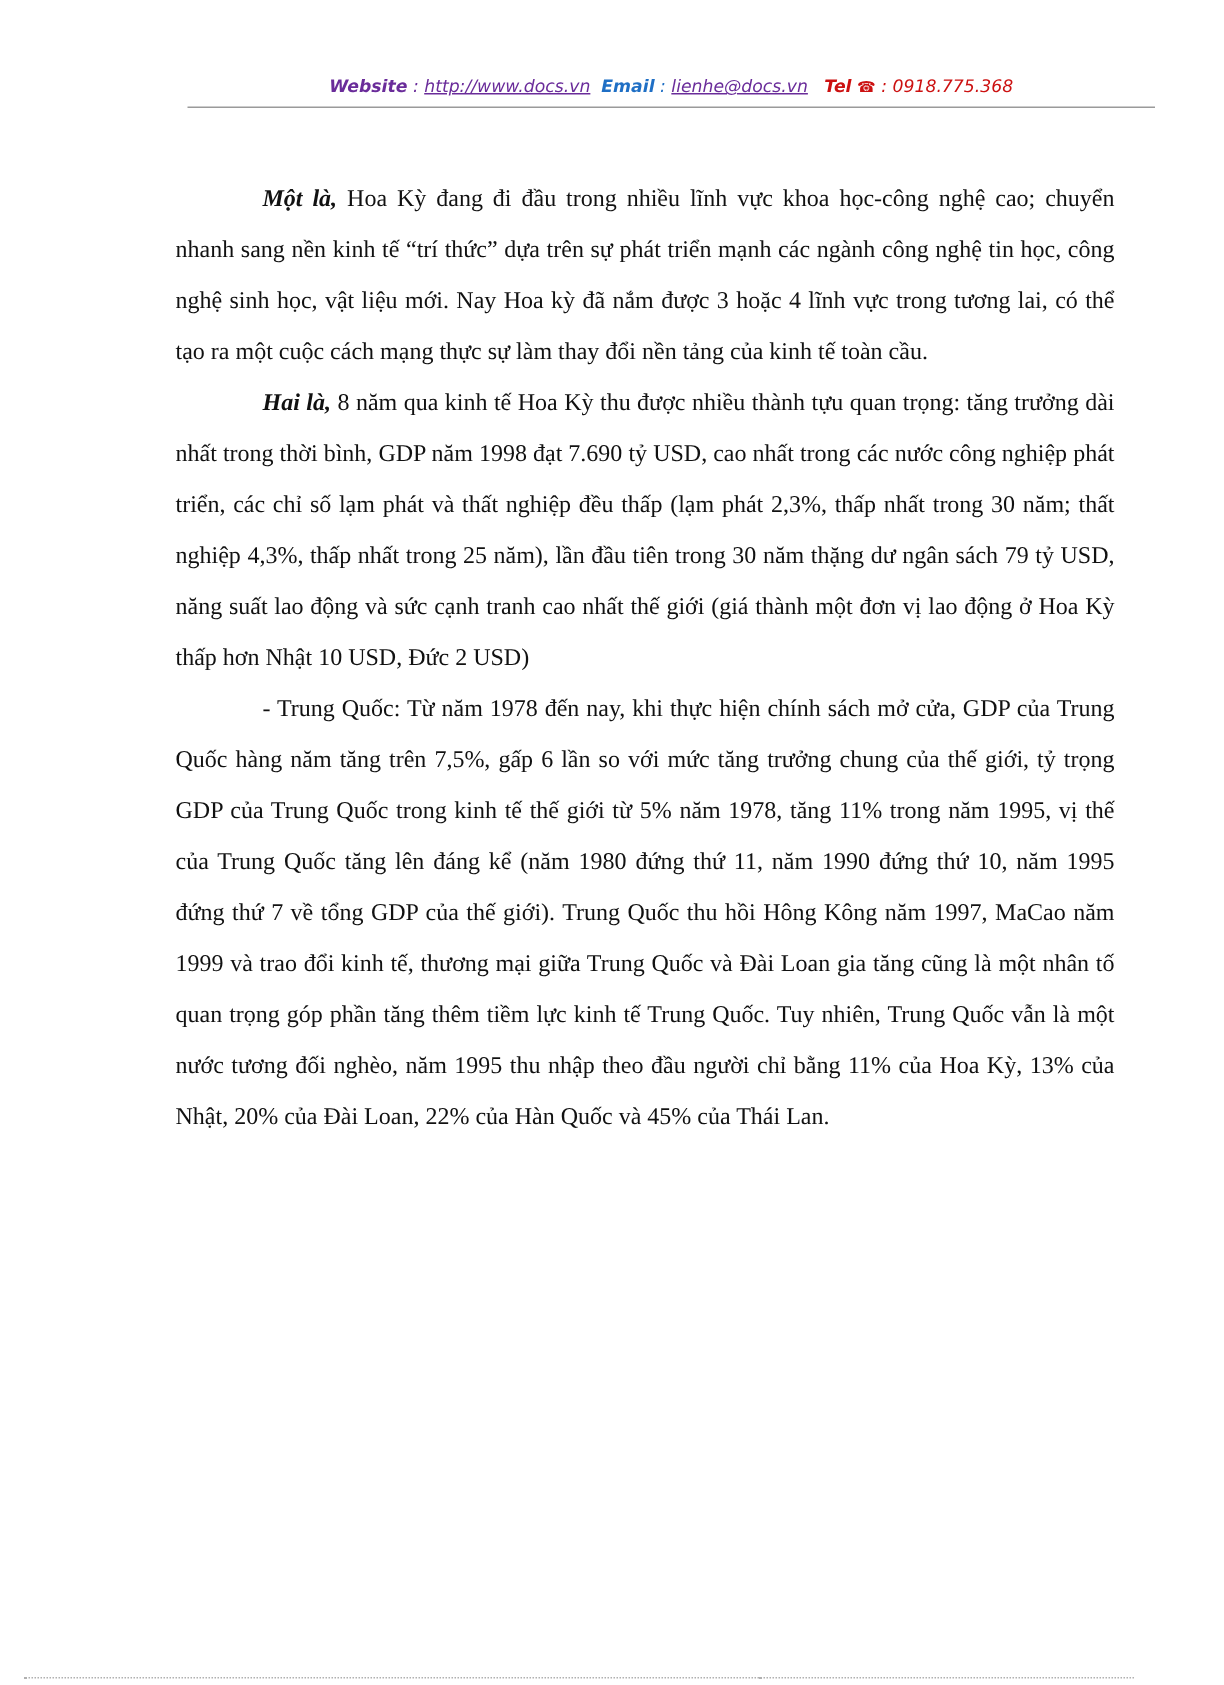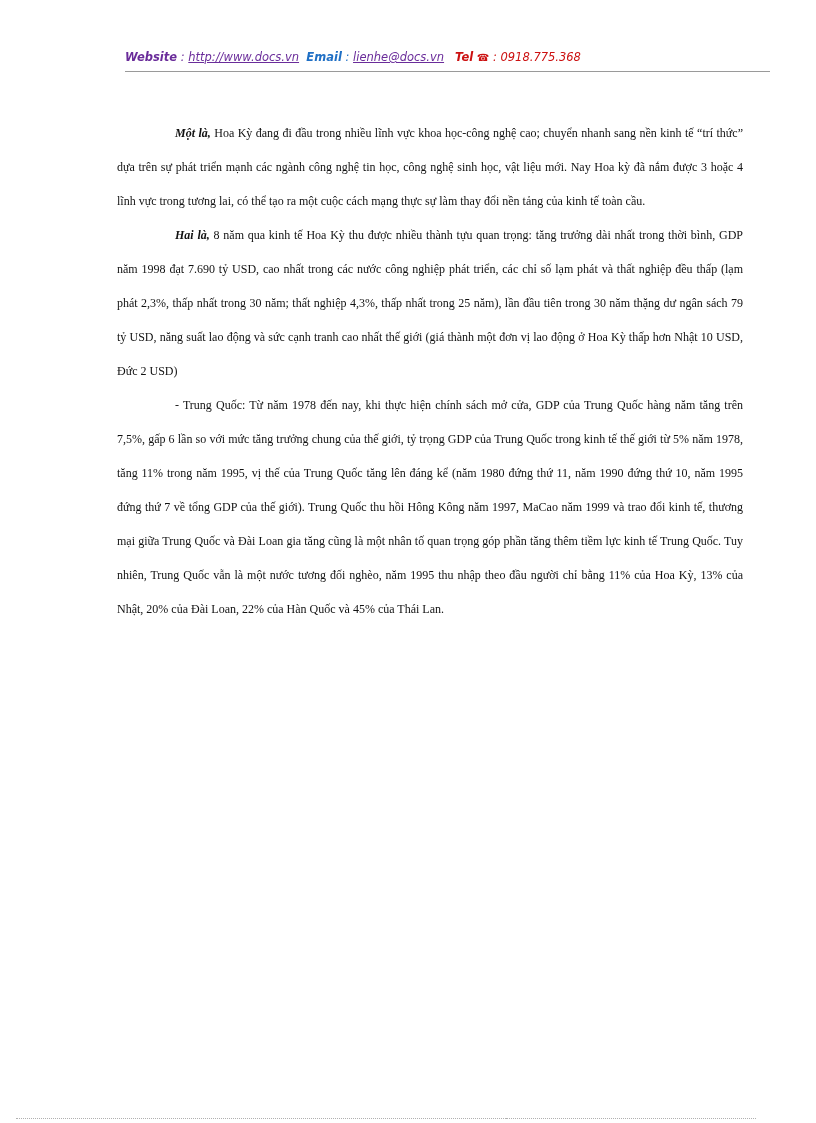--- a/index.html
+++ b/index.html
@@ -1,37 +1,37 @@
 <!DOCTYPE html>
 <html><head>
 <meta charset="utf-8">
 <style>
   html, body { margin: 0; padding: 0; background: #ffffff; }
   body { width: 816px; height: 1123px; position: relative; overflow: hidden; }
   .header {
     position: absolute; left: 125px; top: 50px; width: 645px; height: 20px;
-    text-align: left; font-family: "DejaVu Sans", sans-serif; font-size: 11.5px;
+    text-align: center; font-family: "DejaVu Sans", sans-serif; font-size: 11.5px;
     font-style: italic; white-space: nowrap;
   }
   .header .lbl-web { color: #6a2c9a; font-weight: bold; }
   .header .lbl-email { color: #1f6fc5; font-weight: bold; }
   .header .lbl-tel { color: #cc1111; font-weight: bold; }
   .header .link { color: #6a2c9a; text-decoration: underline; }
   .header .link2 { color: #6a2c9a; text-decoration: underline; }
   .header .sep { color: #6a2c9a; }
   .header .sep2 { color: #1f6fc5; }
   .header .tel { color: #cc1111; }
   .header .phone-icon { color: #cc1111; font-style: normal; font-size: 10px; }
   .rule {
     position: absolute; left: 125px; top: 71px; width: 645px; height: 0;
     border-top: 1px solid #9a9a9a;
   }
   .content {
     position: absolute; left: 117px; top: 116px; width: 626px;
-    font-family: "Liberation Serif", serif; font-size: 12px; line-height: 34px;
+    font-family: "Liberation Serif", serif; font-size: 16px; line-height: 34px;
     color: #111; text-align: justify;
   }
   .content p { margin: 0 0 0 0; text-indent: 58px; }
   .content b { font-style: italic; }
   .bottom-dots {
     position: absolute; left: 16px; top: 1118px; width: 490px; height: 0;
     border-top: 1px dotted #b0b0b0;
   }
   .bottom-dots2 {
     position: absolute; left: 506px; top: 1118px; width: 250px; height: 0;

